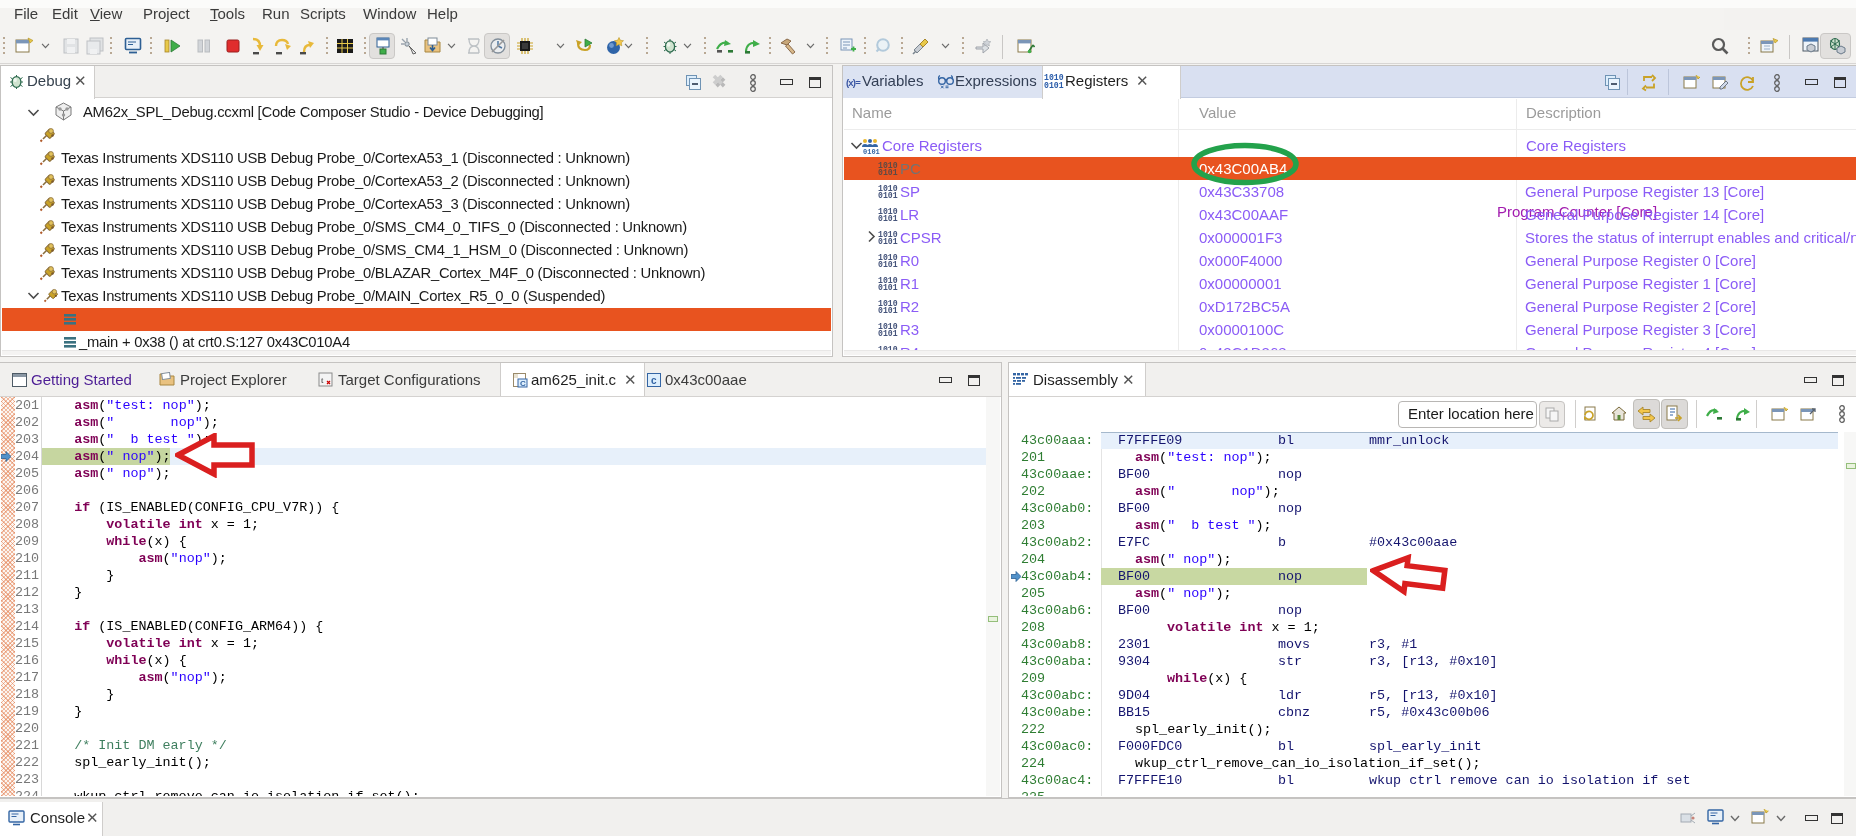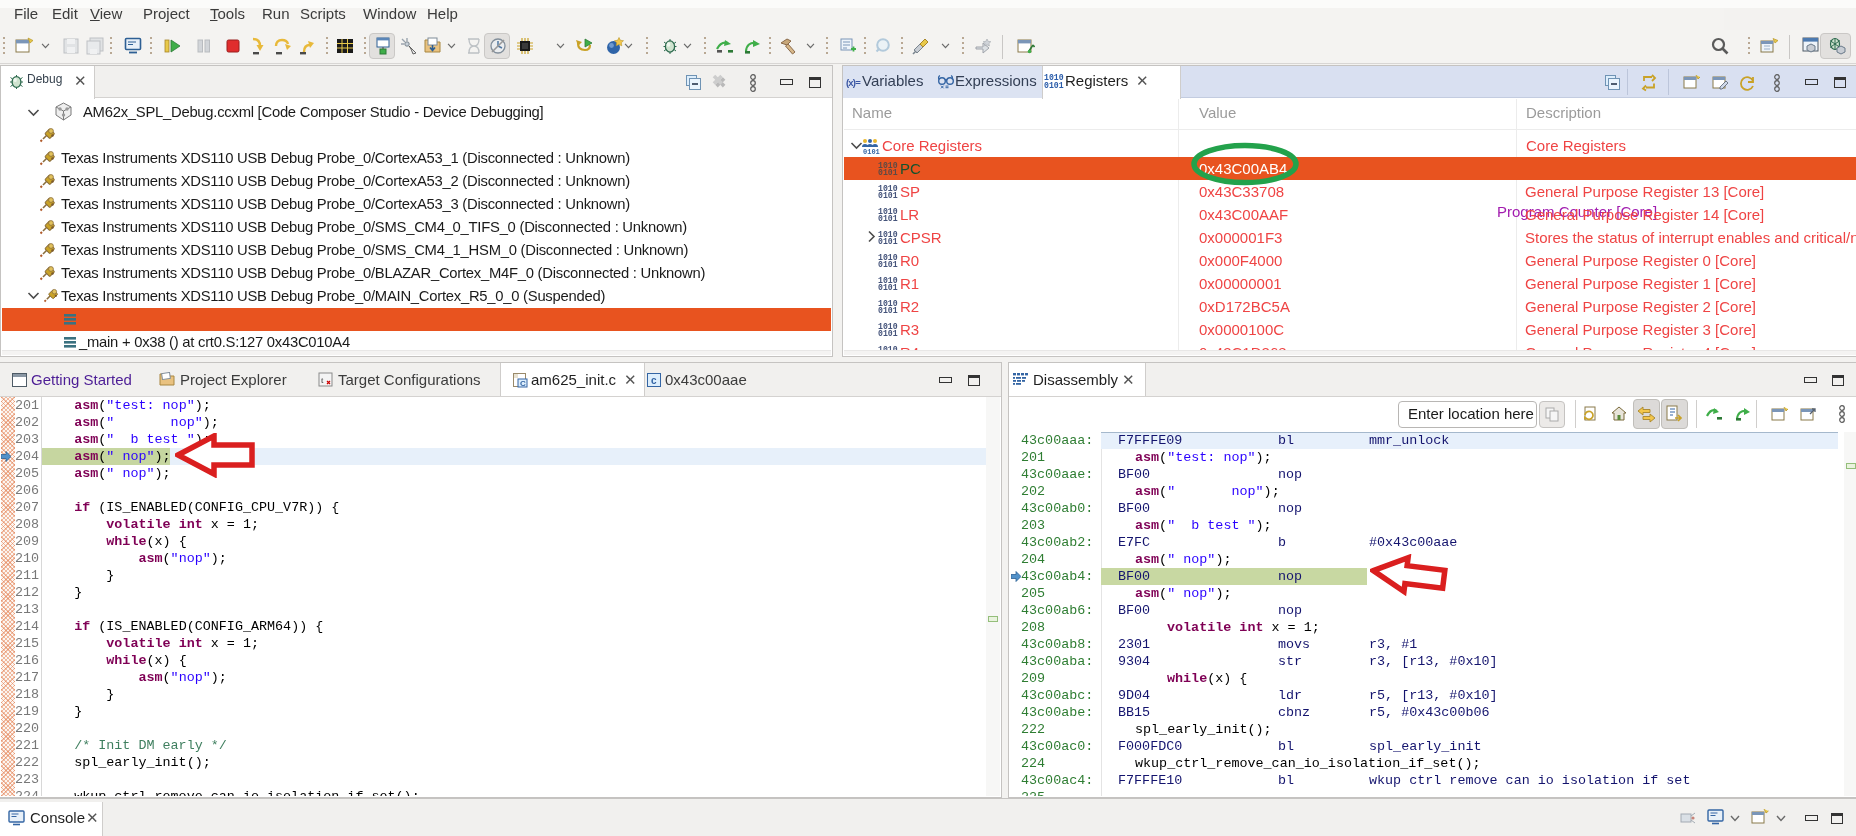--- a/index.html
+++ b/index.html
@@ -18,21 +18,21 @@
 .chev { position:absolute; top:13px; width:9px; height:6px; }
 .pressed { position:absolute; top:3px; width:26px; height:26px; background:#e2e0de; border:1px solid #cac8c6; border-radius:4px; }
 
 .panel { position:absolute; background:#fff; border:1px solid #c5c3c1; }
 .tabbar { position:absolute; left:0; top:0; right:0; height:32px; background:#f1f0ee; border-bottom:1px solid #d4d2d0; }
 .tab { position:absolute; top:0; height:32px; font-size:15px; color:#414141; }
 .tab.active { background:#fff; border-left:1px solid #cfcdcb; border-right:1px solid #cfcdcb; height:33px; z-index:2; }
 
 .trow { position:absolute; height:23px; line-height:23px; font-size:14.8px; letter-spacing:-0.25px; color:#1a1a1a; white-space:pre; }
 
-.rrow { position:absolute; height:23px; line-height:23px; font-size:15px; color:#ef4444; white-space:nowrap; }
+.rrow { position:absolute; height:23px; line-height:23px; font-size:15px; color:#8b5cf6; white-space:nowrap; }
 
 .cl { position:absolute; height:17px; line-height:17px; font-size:13.4px; white-space:pre; font-family:"Liberation Mono",monospace; color:#000; }
 .kw { color:#7f0055; font-weight:bold; }
 .str { color:#2a00ff; }
 .cmt { color:#3f7f5f; }
 .lnum { position:absolute; font-size:13.4px; color:#787878; font-family:"Liberation Mono",monospace; line-height:17px; white-space:pre; }
 .addr { color:#2e7d32; }
 .ins { color:#14146e; }
 .ricon { position:absolute; font-family:"Liberation Mono",monospace; font-size:8.2px; line-height:7px; color:#44537a; font-weight:bold; }
 </style>
@@ -265,21 +265,21 @@
   <svg class="abs" style="left:7px; top:7px; z-index:3;" width="17" height="17" viewBox="0 0 17 17">
     <g stroke="#2e6b4f" stroke-width="1">
       <line x1="8.5" y1="2" x2="8.5" y2="16"></line>
         <line x1="2.5" y1="4.5" x2="14.5" y2="13.5"></line>
         <line x1="14.5" y1="4.5" x2="2.5" y2="13.5"></line>
         <line x1="2" y1="9" x2="15" y2="9"></line>
     </g>
     <ellipse cx="8.5" cy="9" rx="4.4" ry="5.4" fill="#cfe3cf" stroke="#2e6b4f" stroke-width="1.3"></ellipse>
     <ellipse cx="7.2" cy="7" rx="1.7" ry="2" fill="#eef6ee"></ellipse>
   </svg>
-  <div class="abs" style="left:26px; top:6px; font-size:12px; color:#36424e; z-index:3;">Debug</div>
+  <div class="abs" style="left:26px; top:6px; font-size:15px; color:#36424e; z-index:3;">Debug</div>
   <div class="abs" style="left:73px; top:6px; font-size:15px; color:#555; z-index:3;">✕</div>
 
   <svg class="abs" style="left:685px; top:9px;" width="15" height="15" viewBox="0 0 15 15">
     <rect x="0.5" y="0.5" width="10" height="10" fill="#ddeefc" stroke="#6f93b4"></rect>
     <rect x="3.5" y="3.5" width="11" height="11" fill="#eaf4fd" stroke="#6f93b4"></rect>
     <line x1="6" y1="9" x2="12" y2="9" stroke="#27364d" stroke-width="1.6"></line>
   </svg>
   <svg class="abs" style="left:711px; top:8px;" width="17" height="17" viewBox="0 0 17 17">
     <path d="M2 5 L5 2 L8 5 L11 2 L14 5 L11 8 L14 11 L11 14 L8 11 L5 14 L2 11 L5 8 Z" fill="#b9b9b9" transform="translate(1.5,1.5) scale(0.85)"></path>
     <path d="M2 5 L5 2 L8 5 L11 2 L14 5 L11 8 L14 11 L11 14 L8 11 L5 14 L2 11 L5 8 Z" fill="#cdcdcd" transform="translate(-1,-1) scale(0.85)"></path>
@@ -432,21 +432,21 @@
     <svg class="abs" style="left:17px; top:39px;" width="19" height="17" viewBox="0 0 19 17">
       <circle cx="4" cy="3" r="2" fill="#e8b830"></circle>
         <circle cx="9" cy="3" r="2" fill="#3465a4"></circle>
         <circle cx="14" cy="3" r="2" fill="#e8b830"></circle>
       <path d="M1 9 a3 3 0 0 1 6 0 M6 9 a3 3 0 0 1 6 0 M11 9 a3 3 0 0 1 6 0" fill="#3465a4"></path>
       <text x="2" y="16" font-size="7" font-weight="bold" fill="#3465a4" font-family="Liberation Mono">0101</text>
     </svg>
     <div class="rrow" style="left:38px; top:35px; font-weight:normal;">Core Registers</div>
     <div class="rrow" style="left:682px; top:35px;">Core Registers</div>
     <div class="ricon" style="left:34px; top:63px; color:#5d4a45;">1010<br>0101</div>
-    <div class="rrow" style="left:56px; top:58px; color:#14532d;">PC</div>
+    <div class="rrow" style="left:56px; top:58px; color:#737373;">PC</div>
     <div class="rrow" style="left:355px; top:58px; color:#fff;">0x43C00AB4</div>
     <div class="rrow" style="left:653px; top:58px; color:#a21caf;margin-top:43px;">Program Counter [Core]</div>
     <div class="ricon" style="left:34px; top:86px;">1010<br>0101</div>
     <div class="rrow" style="left:56px; top:81px;">SP</div>
     <div class="rrow" style="left:355px; top:81px;">0x43C33708</div>
     <div class="rrow" style="left:681px; top:81px;">General Purpose Register 13 [Core]</div>
     <div class="ricon" style="left:34px; top:109px;">1010<br>0101</div>
     <div class="rrow" style="left:56px; top:104px;">LR</div>
     <div class="rrow" style="left:355px; top:104px;">0x43C00AAF</div>
     <div class="rrow" style="left:681px; top:104px;">General Purpose Register 14 [Core]</div>

